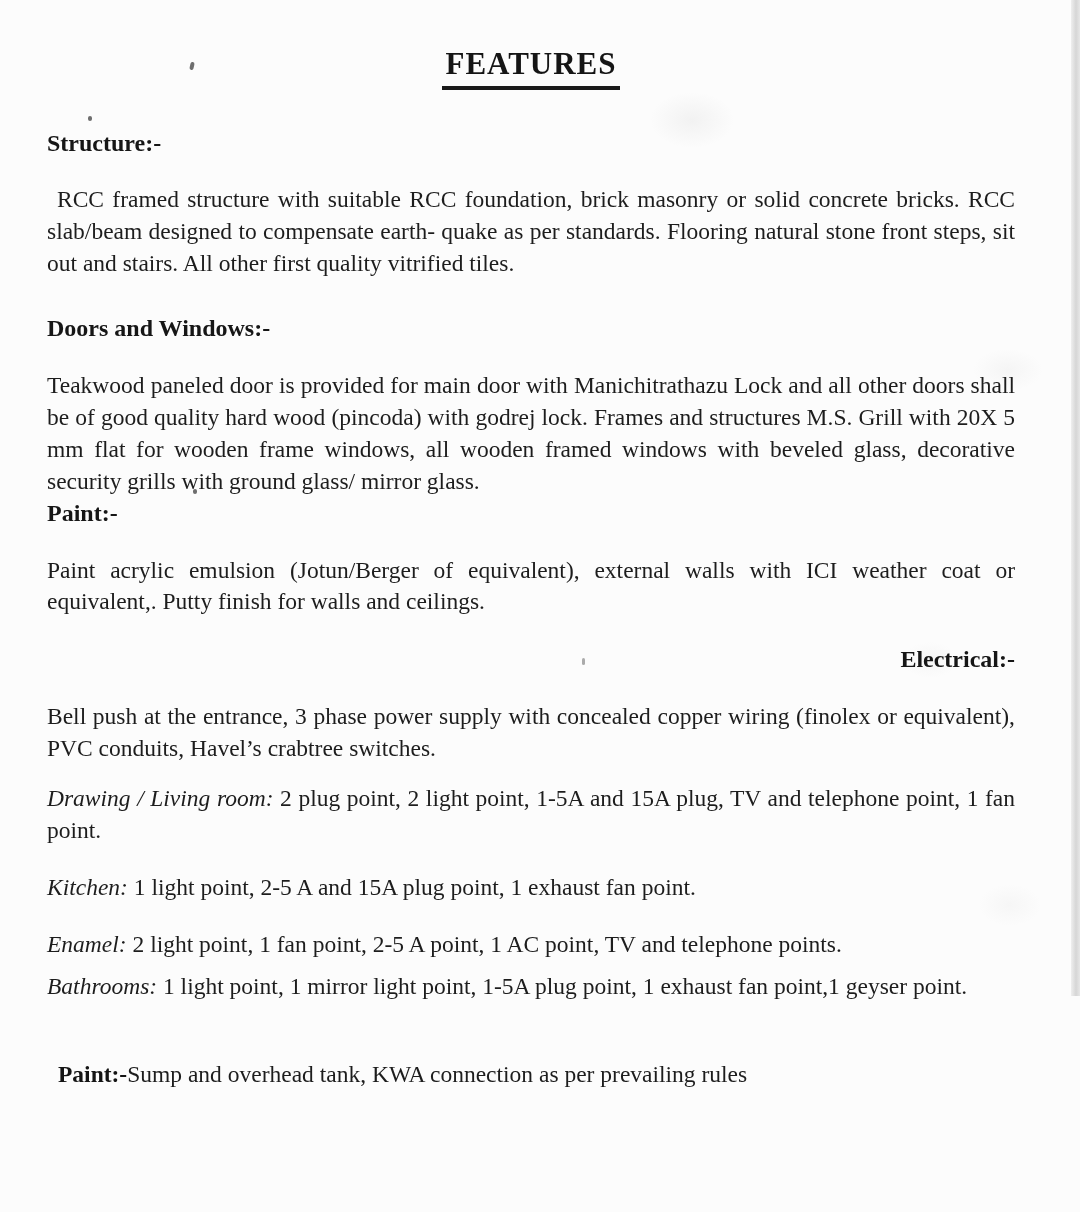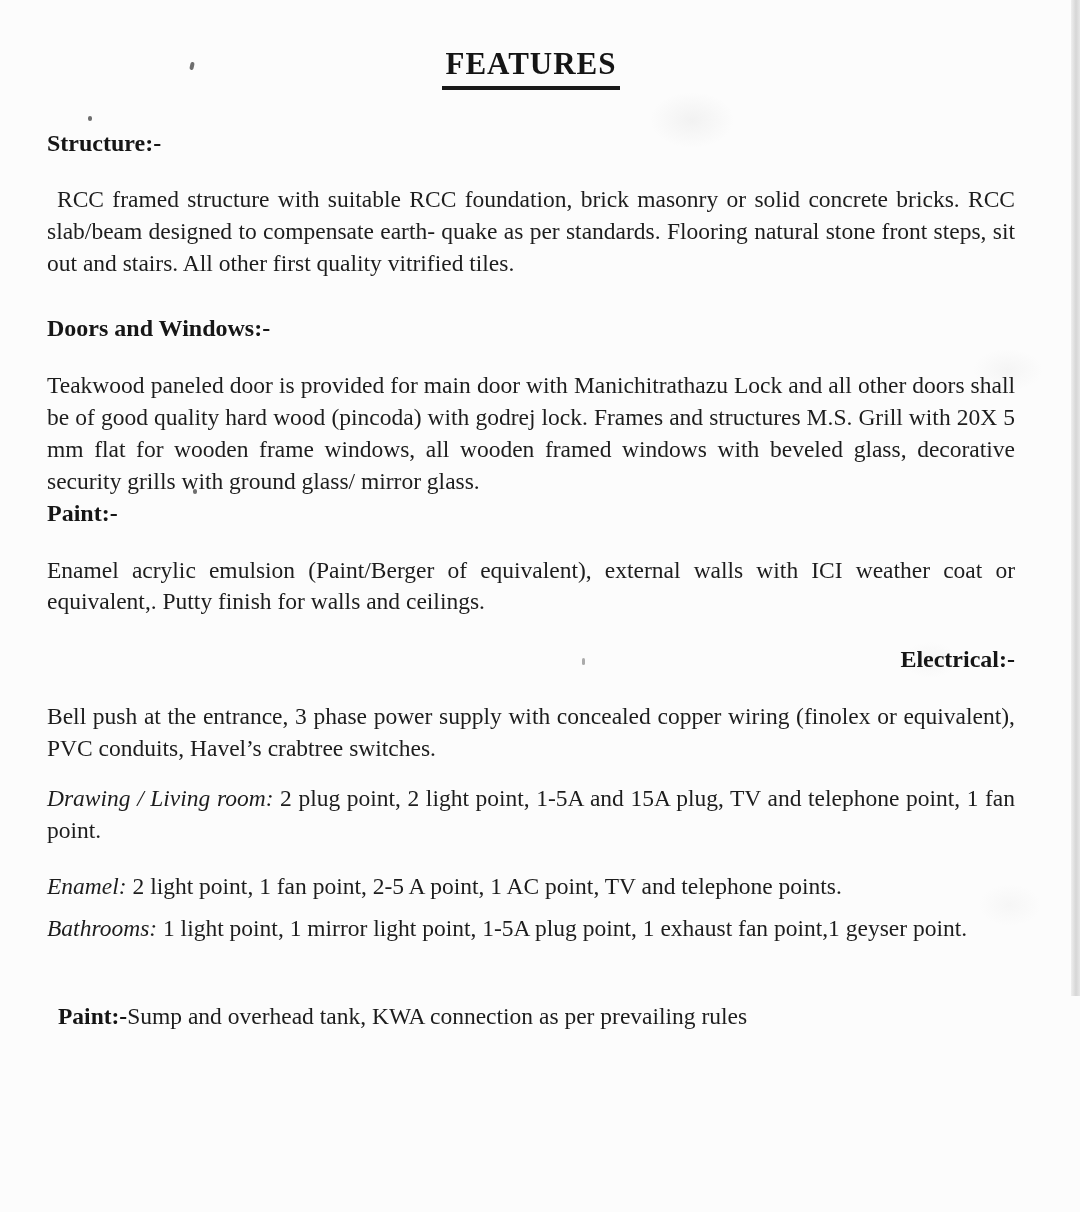--- a/index.html
+++ b/index.html
@@ -103,27 +103,28 @@
 
     <h1 class="doc-title"><span class="underline">FEATURES</span></h1>
 
     <h2 class="section-heading" id="h-structure">Structure:-</h2>
     <p class="para" id="p-structure">RCC framed structure with suitable RCC foundation, brick masonry or solid concrete bricks. RCC slab/beam designed to compensate earth- quake as per standards. Flooring natural stone front steps, sit out and stairs. All other first quality vitrified tiles.</p>
 
     <h2 class="section-heading" id="h-doors">Doors and Windows:-</h2>
     <p class="para" id="p-doors">Teakwood paneled door is provided for main door with Manichitrathazu Lock and all other doors shall be of good quality hard wood (pincoda) with godrej lock. Frames and structures M.S. Grill with 20X 5 mm flat for wooden frame windows, all wooden framed windows with beveled glass, decorative security grills with ground glass/ mirror glass.</p>
 
     <h2 class="section-heading" id="h-paint">Paint:-</h2>
-    <p class="para" id="p-paint">Enamel acrylic emulsion (Paint/Berger of equivalent), external walls with ICI weather coat or equivalent,. Putty finish for walls and ceilings.</p>
+    <p class="para" id="p-paint">Paint acrylic emulsion (Jotun/Berger of equivalent), external walls with ICI weather coat or equivalent,. Putty finish for walls and ceilings.</p>
 
     <h2 class="section-heading" id="h-electrical">Electrical:-</h2>
     <p class="para" id="p-electrical">Bell push at the entrance, 3 phase power supply with concealed copper wiring (finolex or equivalent), PVC conduits, Havel’s crabtree switches.</p>
 
     <p class="para" id="p-room-drawing"><span class="room-label">Drawing / Living room:</span><span> 2 plug point, 2 light point, 1-5A and 15A plug, TV and telephone point, 1 fan point.</span></p>
 
+    <p class="para single" id="p-room-kitchen"><span class="room-label">Kitchen:</span><span> 1 light point, 2-5 A and 15A plug point, 1 exhaust fan point.</span></p>
 
     <p class="para single" id="p-room-bedroom"><span class="room-label">Enamel:</span><span> 2 light point, 1 fan point, 2-5 A point, 1 AC point, TV and telephone points.</span></p>
 
     <p class="para" id="p-room-bathrooms"><span class="room-label">Bathrooms:</span><span> 1 light point, 1 mirror light point, 1-5A plug point, 1 exhaust fan point,1 geyser point.</span></p>
 
     <p class="para" id="p-water"><span class="water-heading">Paint:-</span><span>Sump and overhead tank, KWA connection as per prevailing rules</span></p>
 
   </div>
 
   <div class="scan-edge-right"></div>

